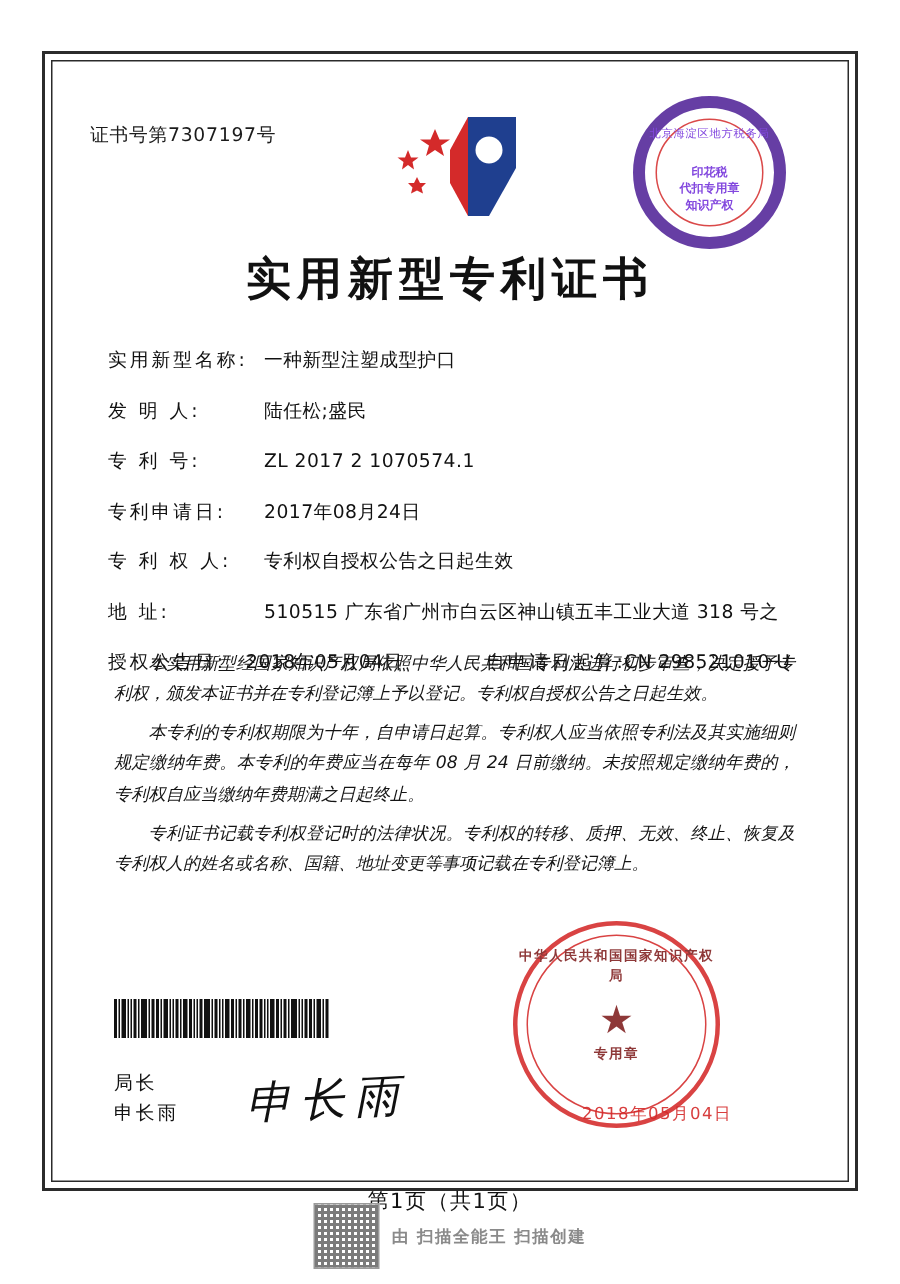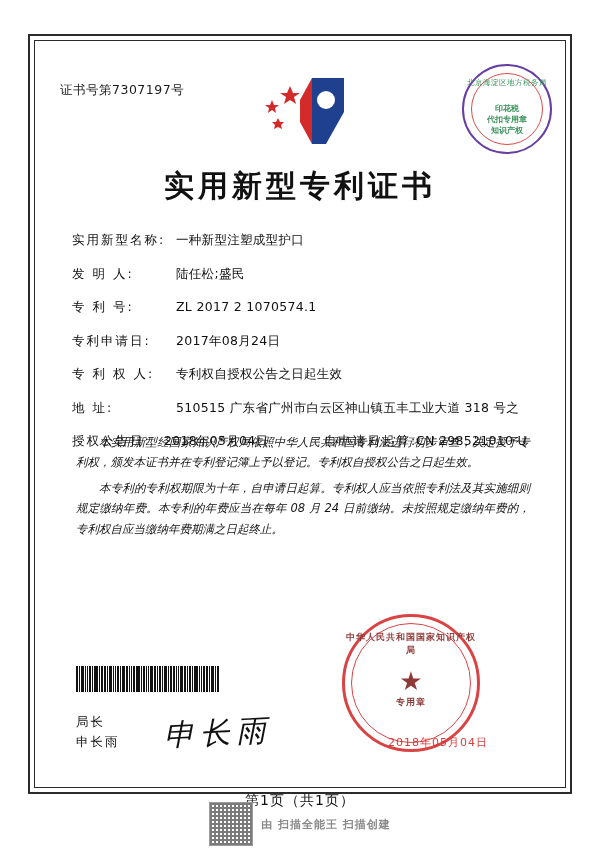--- a/index.html
+++ b/index.html
@@ -72,27 +72,27 @@
     left: 50%;
     top: 18px;
     transform: translateX(-50%);
     width: 120px;
     height: 78px;
   }
 
   
   .seal-top {
     position: absolute;
-    right: 2px;
+    right: 30px;
     top: 10px;
     width: 86px;
     height: 86px;
     border-radius: 50%;
-    border: 2px solid #4c1d95;
-    color: #15803d;
+    border: 8px solid #4c1d95;
+    color: #6d28d9;
     opacity: 0.85;
   }
   .seal-top .seal-inner {
     position: absolute;
     left: 7px; top: 7px; right: 7px; bottom: 7px;
     border: 1px solid #d42a2a;
     border-radius: 50%;
   }
   .seal-top .seal-arc {
     position: absolute;
@@ -365,20 +365,21 @@
         <div class="field-label">授权公告日:</div>
         <div class="field-value col1-value">2018年05月04日</div>
         <div class="col2-label">自申请日起算:</div>
         <div class="field-value">CN 298521010 U</div>
       </div>
     </div>
 
     <div class="paragraphs">
       <p>本实用新型经国家知识产权局依照中华人民共和国专利法进行初步审查，决定授予专利权，颁发本证书并在专利登记簿上予以登记。专利权自授权公告之日起生效。</p>
       <p>本专利的专利权期限为十年，自申请日起算。专利权人应当依照专利法及其实施细则规定缴纳年费。本专利的年费应当在每年 08 月 24 日前缴纳。未按照规定缴纳年费的，专利权自应当缴纳年费期满之日起终止。</p>
+      <p>专利证书记载专利权登记时的法律状况。专利权的转移、质押、无效、终止、恢复及专利权人的姓名或名称、国籍、地址变更等事项记载在专利登记簿上。</p>
     </div>
 
     <div class="barcode">
       <i style="width:2px"></i>
         <i style="width:1px"></i>
         <i style="width:3px"></i>
         <i style="width:1px"></i>
       <i style="width:1px"></i>
         <i style="width:2px"></i>
         <i style="width:1px"></i>

